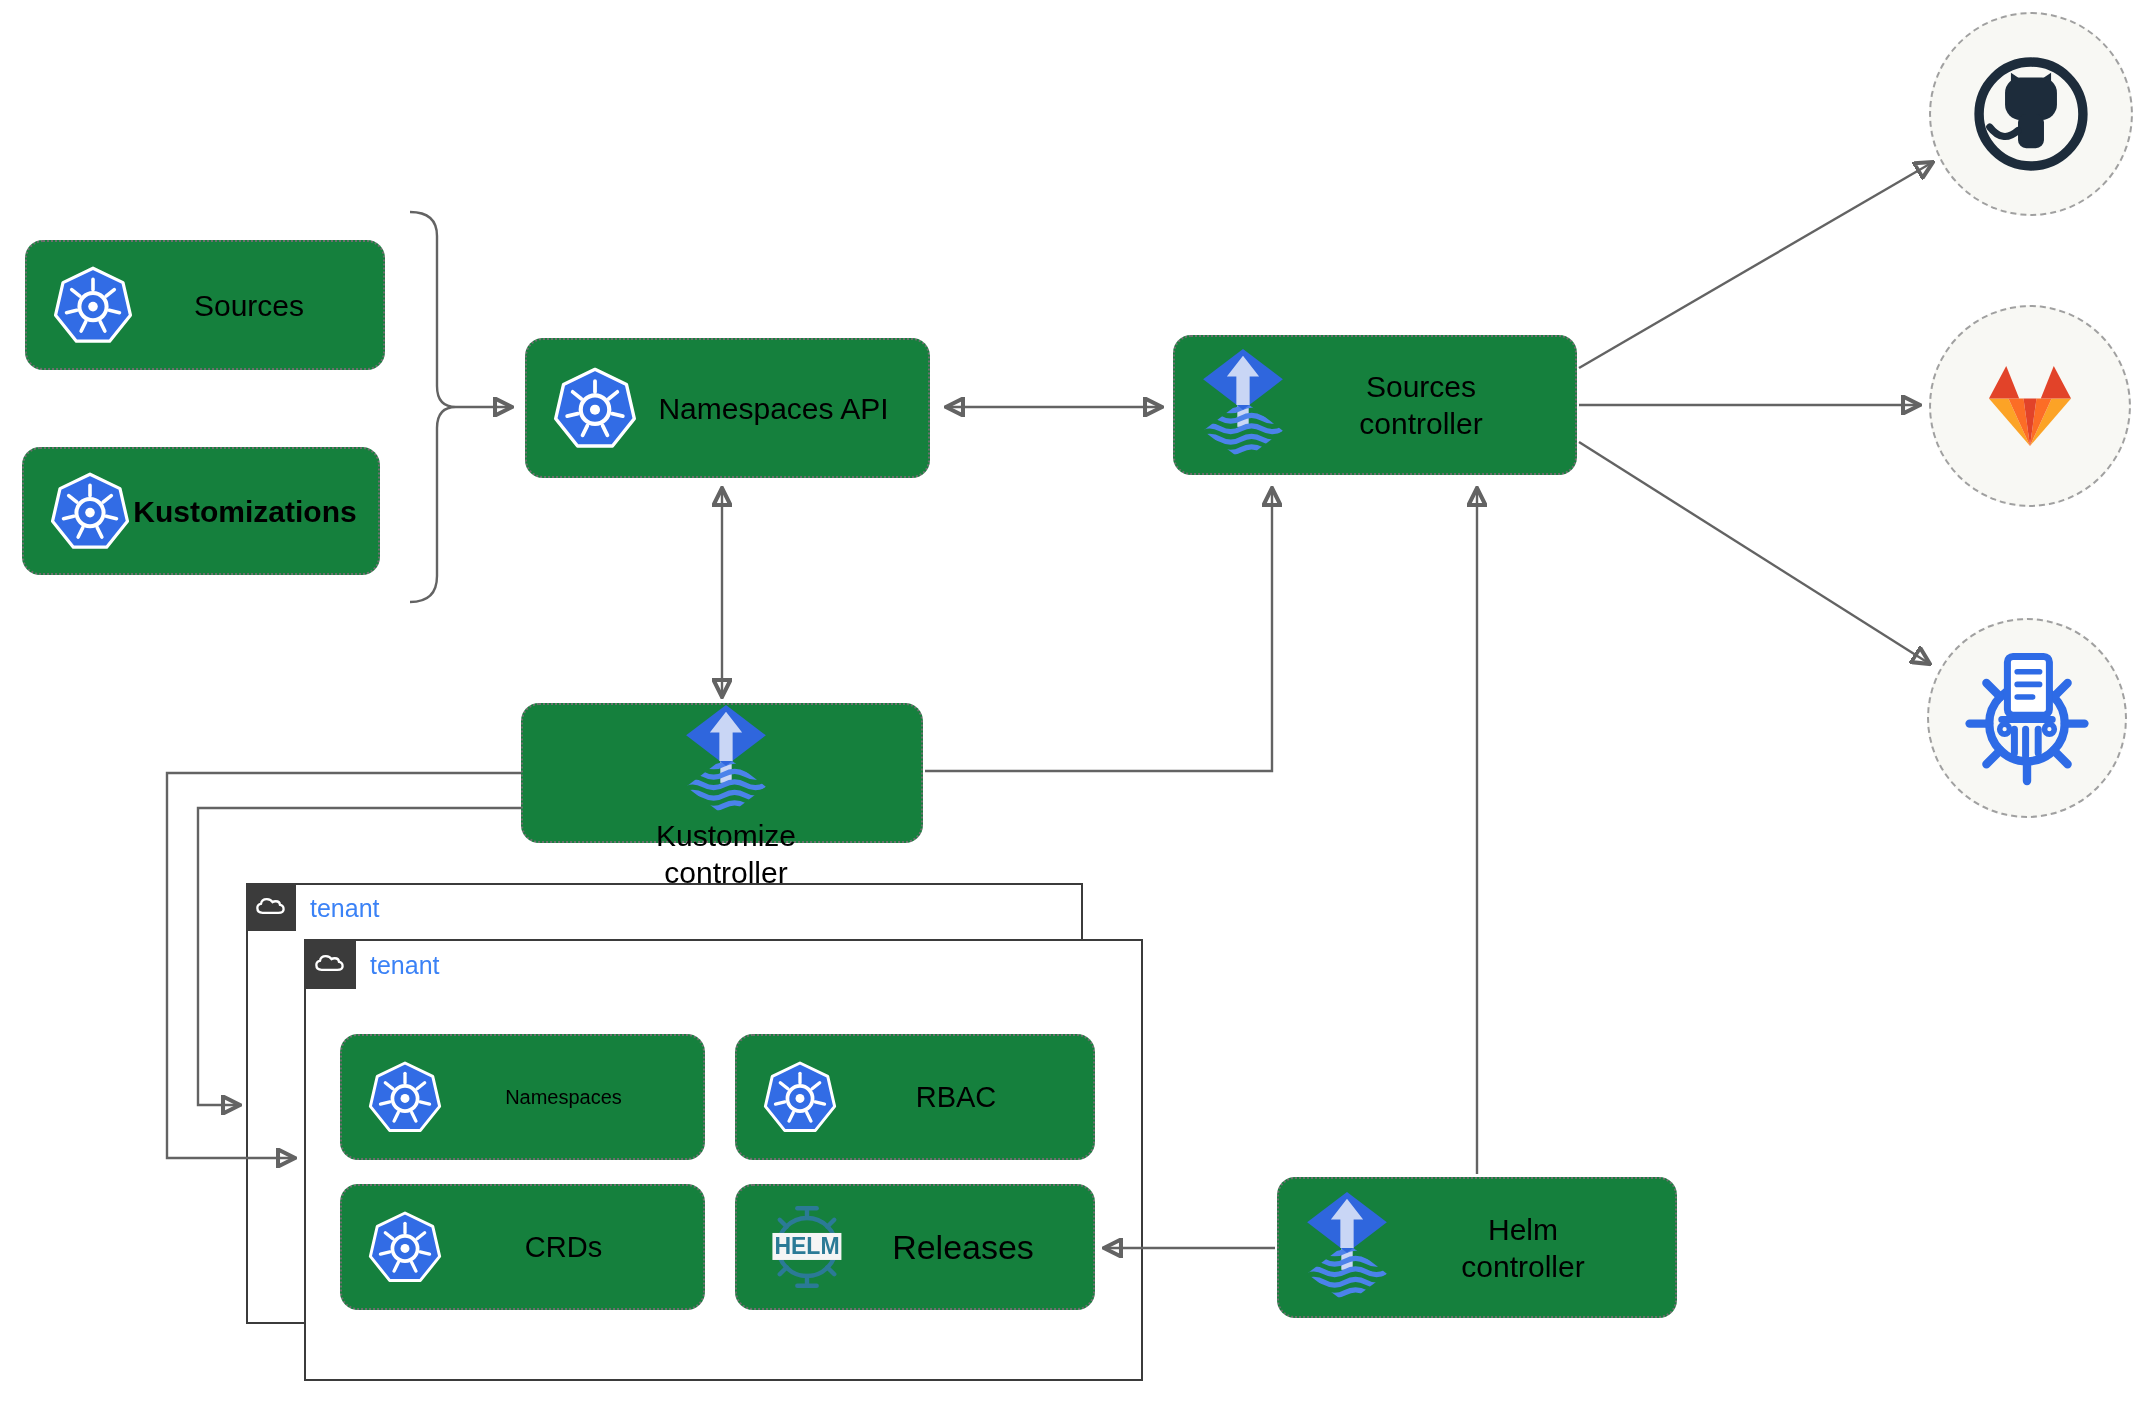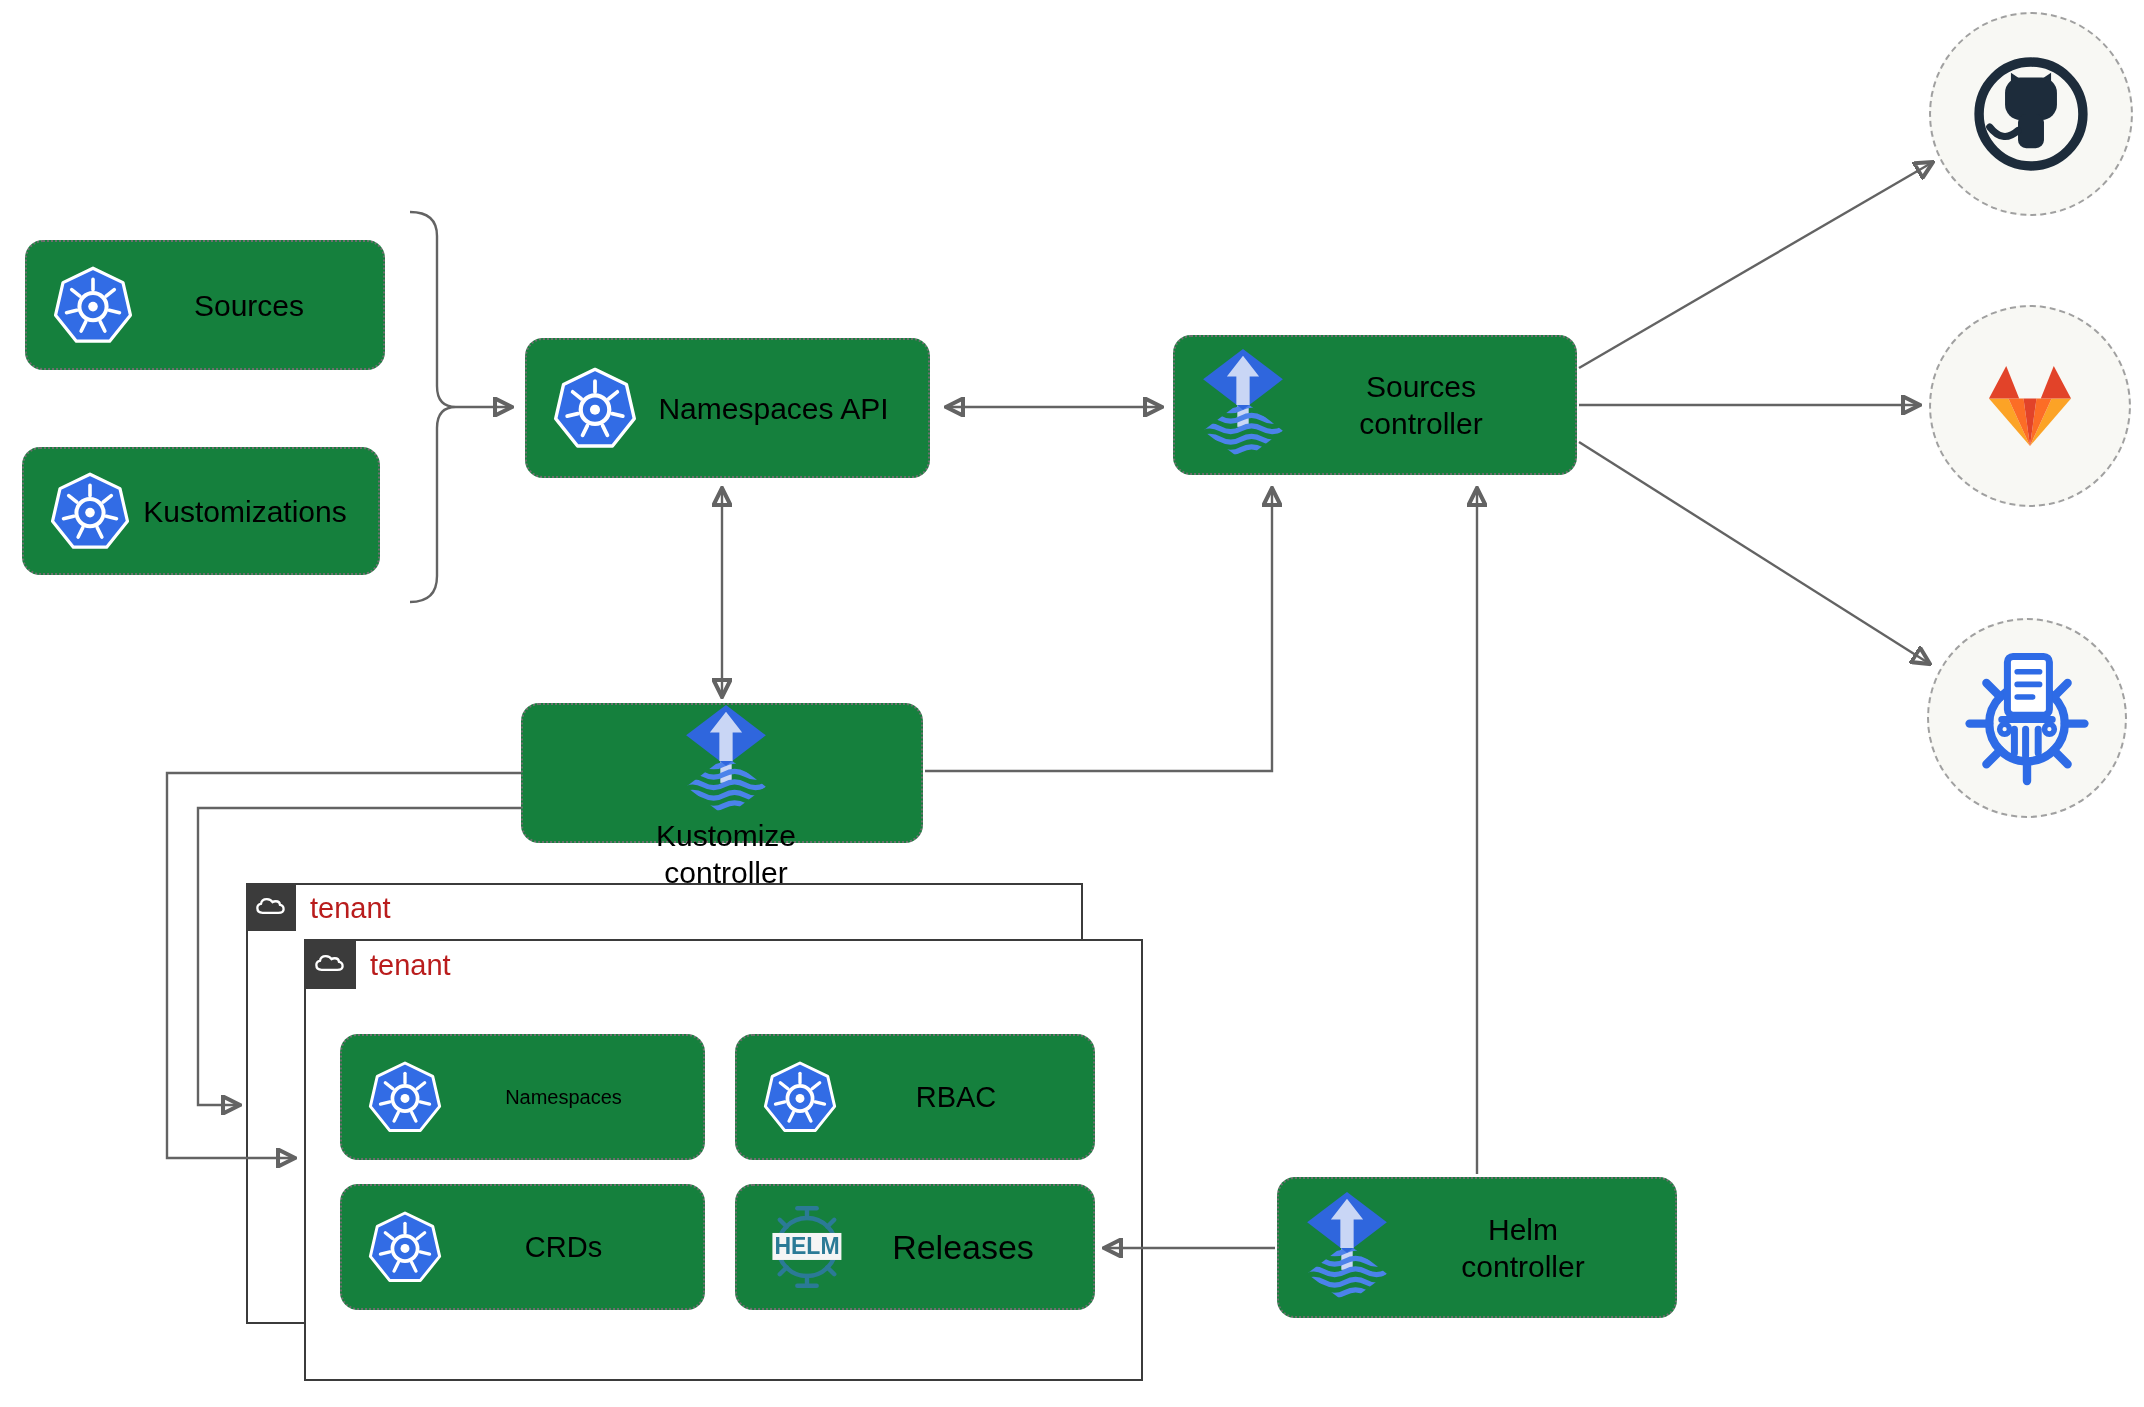--- a/index.html
+++ b/index.html
@@ -21,21 +21,21 @@
   }
   
   .tenant{
     position:absolute;background:#ffffff;border:2.5px solid #3b3b3b;box-sizing:border-box;
   }
   .tenant .chip{
     position:absolute;left:-2.5px;top:-2.5px;background:#3b3b3b;
     display:flex;align-items:center;justify-content:center;
   }
   .tenant .tlabel{
-    position:absolute;font-size:29px;color:#b91c1c;
+    position:absolute;font-size:25px;color:#3b82f6;
   }
   
   .extcircle{
     position:absolute;border:2.5px dashed #a0a0a0;border-radius:50%;
     background:#f8f8f4;display:flex;align-items:center;justify-content:center;z-index:12;
   }
   
   .helm-badge{position:relative;width:88px;height:88px;}
   .helm-badge svg{position:absolute;left:0;top:0;}
   .helm-badge .helmword{
@@ -213,21 +213,21 @@
 
   <div class="node" style="left:25px;top:240px;width:360px;height:130px;">
     <span class="iconwrap">
       <svg width="80" height="80">
           <use href="#sym-k8s"></use>
         </svg>
     </span>
     <span class="label">Sources</span>
   </div>
 
-  <div class="node" style="left:22px;top:447px;width:358px;height:128px;">
+  <div class="node" style="left:22px;top:447px;width:358px;height:128px;font-weight:bold;">
     <span class="iconwrap">
       <svg width="80" height="80">
           <use href="#sym-k8s"></use>
         </svg>
     </span>
     <span class="label">Kustomizations</span>
   </div>
 
   <div class="node" style="left:525px;top:338px;width:405px;height:140px;">
     <span class="iconwrap">

